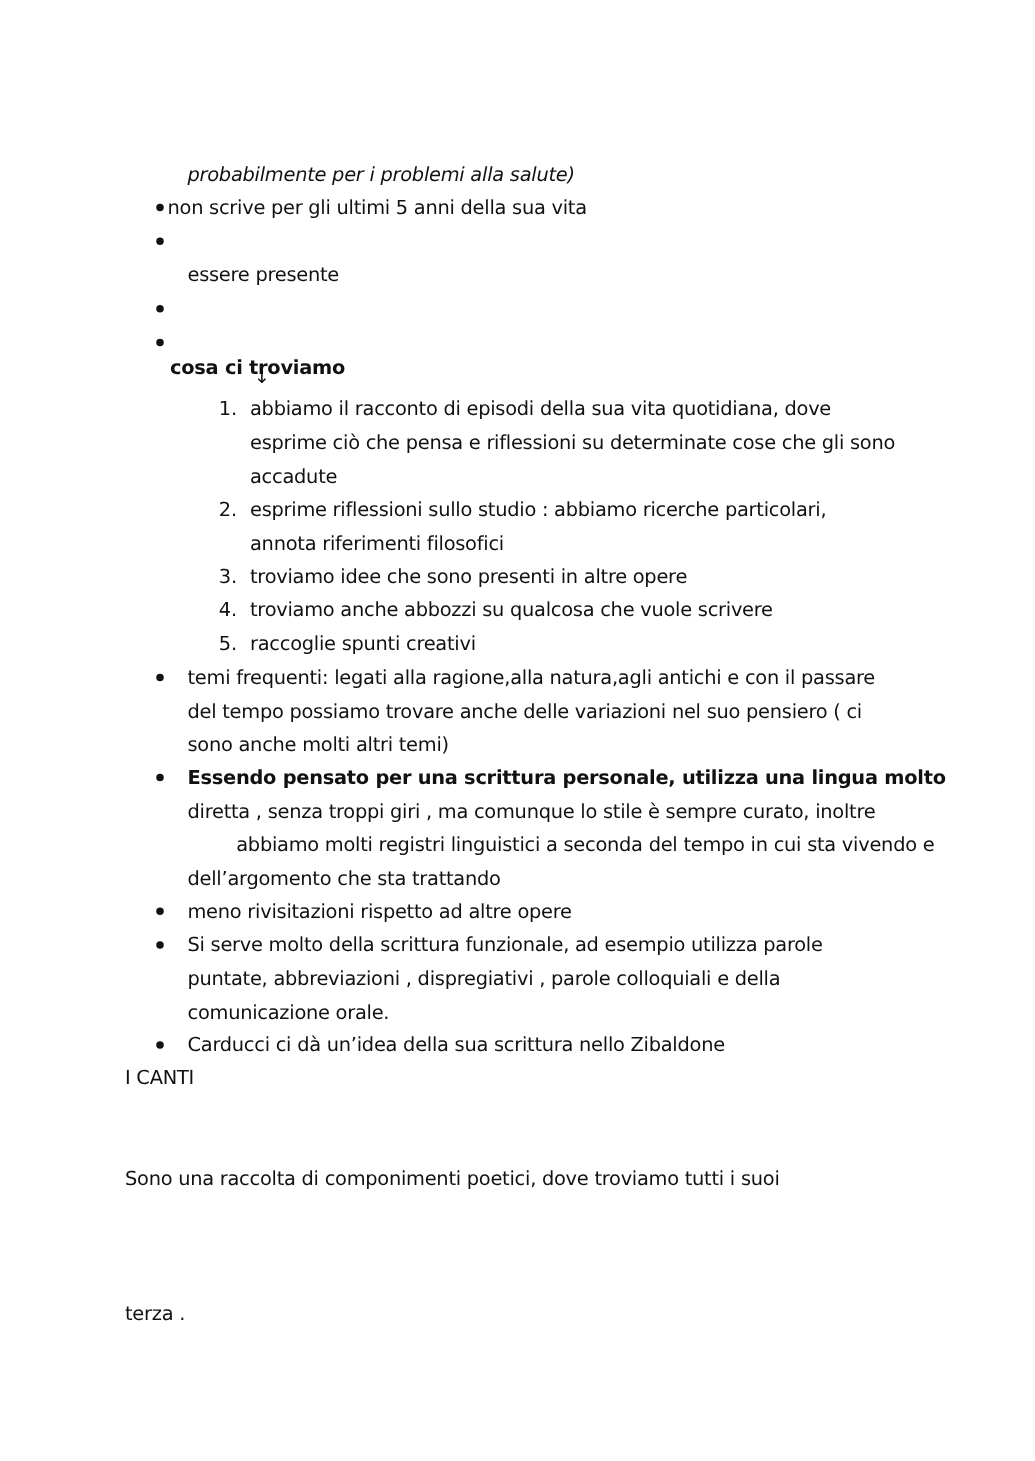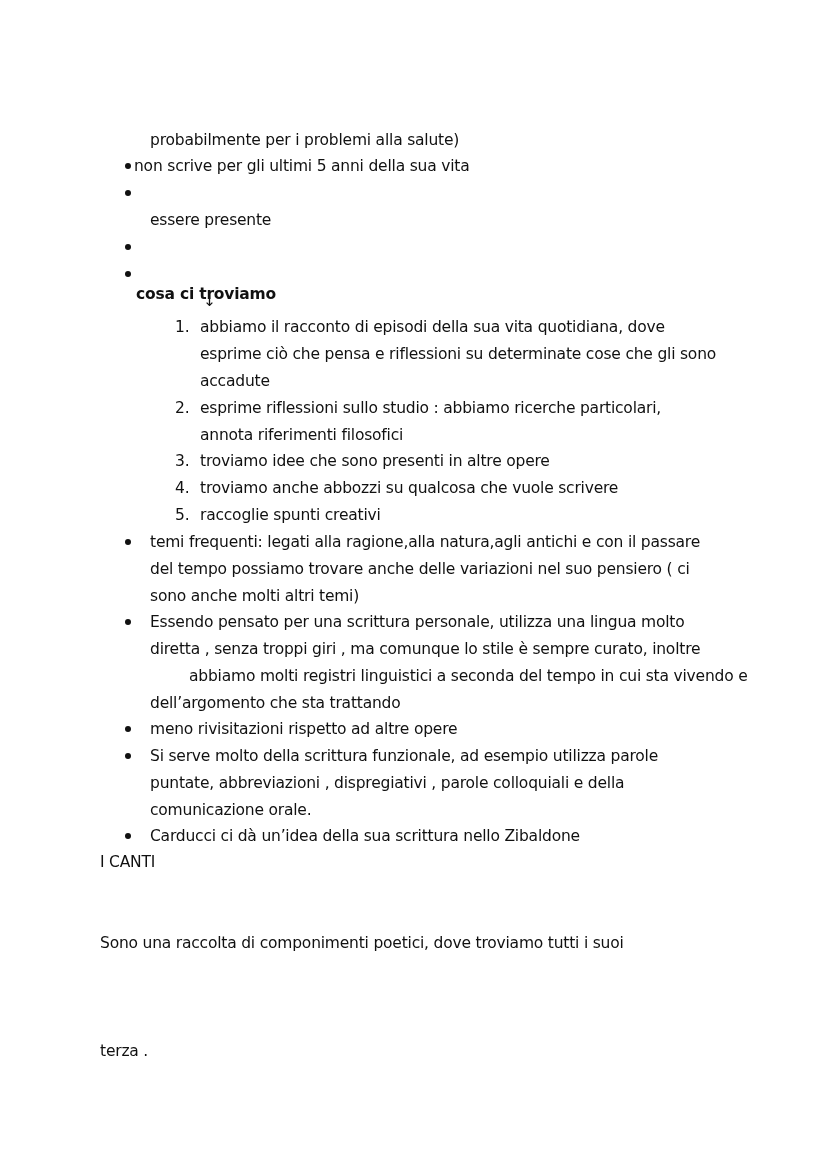--- a/index.html
+++ b/index.html
@@ -42,21 +42,21 @@
     }
     .bold {
       font-weight: bold;
     }
   </style>
 </head>
 <body>
 
 <div class="page">
 
-  <div class="line" style="left:150px; top:127px;">probabilmente per i problemi alla salute)</div>
+  <div class="line" style="left:150px; top:127px;font-style:italic;">probabilmente per i problemi alla salute)</div>
 
   <div class="bullet" style="left:125px; top:163px;"></div>
   <div class="line" style="left:134px; top:153px;">non scrive per gli ultimi 5 anni della sua vita</div>
 
   <div class="bullet" style="left:125px; top:190px;"></div>
   <div class="line" style="left:150px; top:207px;">essere presente</div>
 
   <div class="bullet" style="left:125px; top:244px;"></div>
 
   <div class="bullet" style="left:125px; top:271px;"></div>
@@ -81,21 +81,21 @@
 
   <div class="num" style="left:175px; top:502px;">5.</div>
   <div class="line" style="left:200px; top:502px;">raccoglie spunti creativi</div>
 
   <div class="bullet" style="left:125px; top:539px;"></div>
   <div class="line" style="left:150px; top:529px;">temi frequenti: legati alla ragione,alla natura,agli antichi e con il passare</div>
   <div class="line" style="left:150px; top:556px;">del tempo possiamo trovare anche delle variazioni nel suo pensiero ( ci</div>
   <div class="line" style="left:150px; top:583px;">sono anche molti altri temi)</div>
 
   <div class="bullet" style="left:125px; top:619px;"></div>
-  <div class="line" style="left:150px; top:609px;">Essendo pensato per una scrittura personale, utilizza una lingua molto</div>
+  <div class="line" style="left:150px; top:609px;font-weight:bold;">Essendo pensato per una scrittura personale, utilizza una lingua molto</div>
   <div class="line" style="left:150px; top:636px;">diretta , senza troppi giri , ma comunque lo stile è sempre curato, inoltre</div>
   <div class="line" style="left:150px; top:663px;margin-left:39px;">abbiamo molti registri linguistici a seconda del tempo in cui sta vivendo e</div>
   <div class="line" style="left:150px; top:690px;">dell’argomento che sta trattando</div>
 
   <div class="bullet" style="left:125px; top:726px;"></div>
   <div class="line" style="left:150px; top:716px;">meno rivisitazioni rispetto ad altre opere</div>
 
   <div class="bullet" style="left:125px; top:753px;"></div>
   <div class="line" style="left:150px; top:743px;">Si serve molto della scrittura funzionale, ad esempio utilizza parole</div>
   <div class="line" style="left:150px; top:770px;">puntate, abbreviazioni , dispregiativi , parole colloquiali e della</div>

